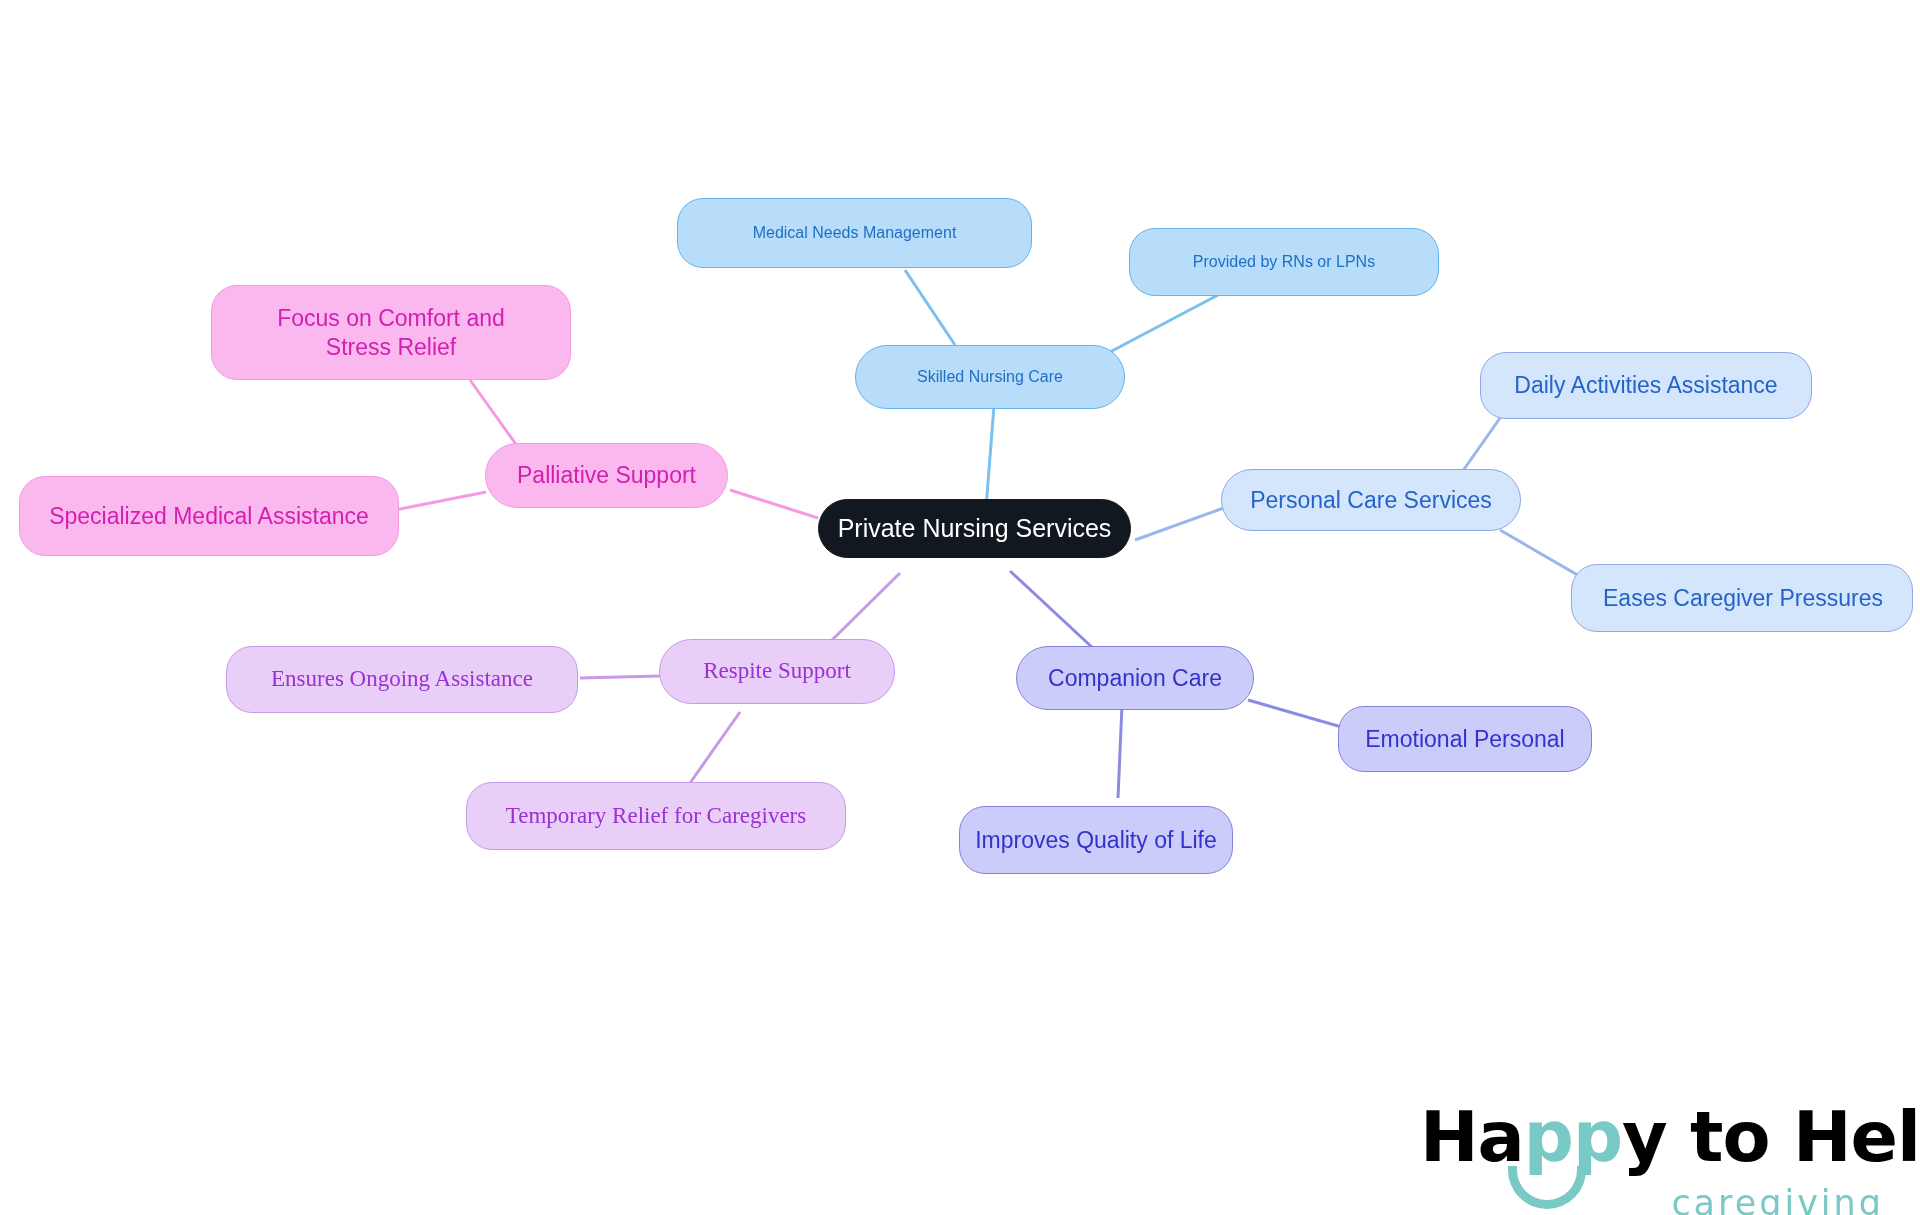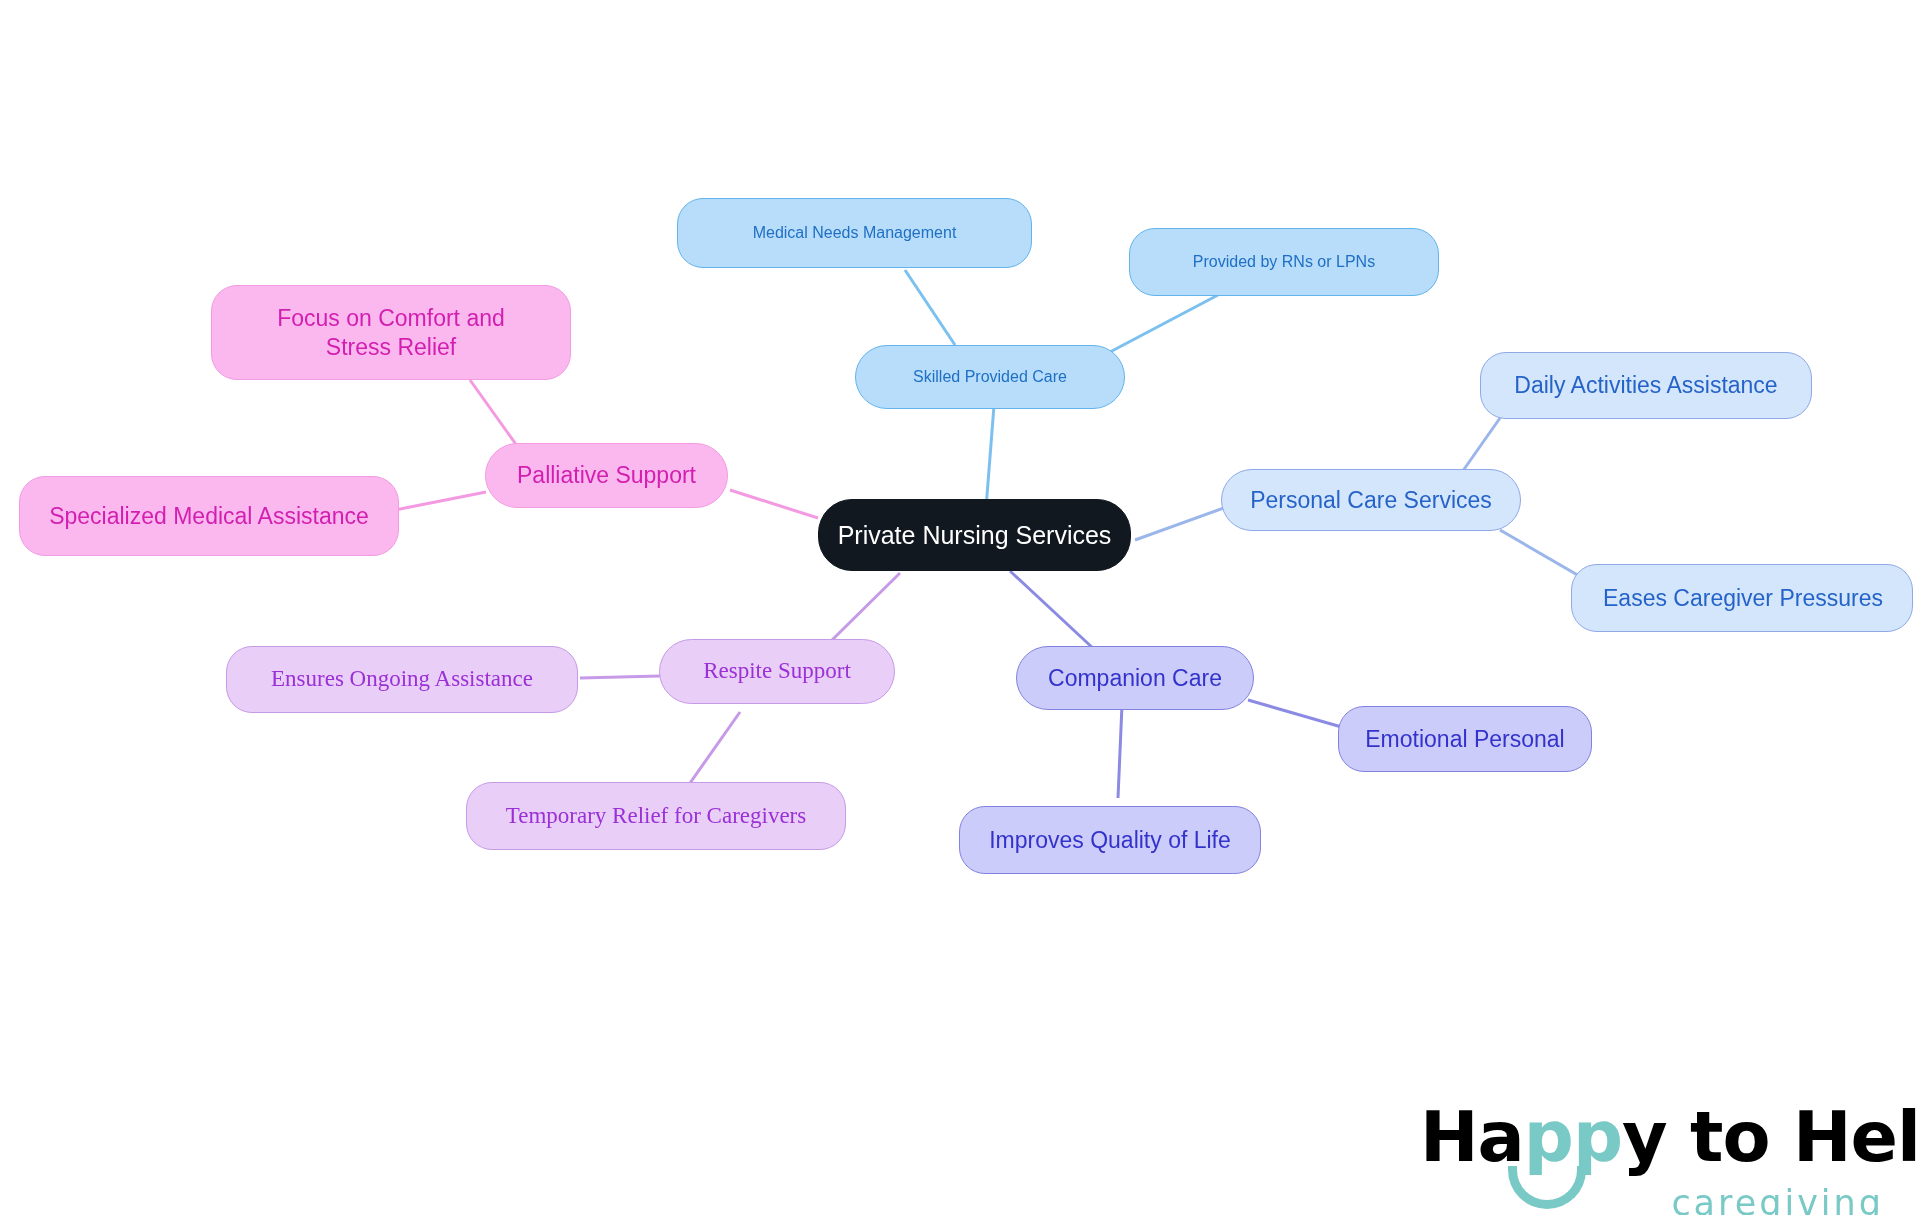--- a/index.html
+++ b/index.html
@@ -62,26 +62,26 @@
 
     <path d="M 900 573 L 830 642" stroke="#c79ae8" stroke-width="3" fill="none"></path>
     <path d="M 660 676 L 580 678" stroke="#c79ae8" stroke-width="3" fill="none"></path>
     <path d="M 740 712 L 683 793" stroke="#c79ae8" stroke-width="3" fill="none"></path>
 
     <path d="M 818 518 L 730 490" stroke="#f49ae2" stroke-width="3" fill="none"></path>
     <path d="M 520 450 L 470 380" stroke="#f49ae2" stroke-width="3" fill="none"></path>
     <path d="M 486 492 L 395 510" stroke="#f49ae2" stroke-width="3" fill="none"></path>
   </svg>
 
-  <div class="node root" style="left:818px;top:499px;width:313px;height:72px;">
+  <div class="node root" style="left:818px;top:499px;width:313px;height:59px;">
     <span>Private Nursing Services</span>
   </div>
 
   <div class="node n-blue" style="left:855px;top:345px;width:270px;height:64px;">
-    <span>Skilled Provided Care</span>
+    <span>Skilled Nursing Care</span>
   </div>
   <div class="node n-blue sq" style="left:677px;top:198px;width:355px;height:70px;">
     <span>Medical Needs Management</span>
   </div>
   <div class="node n-blue sq" style="left:1129px;top:228px;width:310px;height:68px;">
     <span>Provided by RNs or LPNs</span>
   </div>
 
   <div class="node n-paleblue" style="left:1221px;top:469px;width:300px;height:62px;">
     <span>Personal Care Services</span>
@@ -92,21 +92,21 @@
   <div class="node n-paleblue sq" style="left:1571px;top:564px;width:342px;height:68px;padding-left:16px;">
     <span>Eases Caregiver Pressures</span>
   </div>
 
   <div class="node n-peri" style="left:1016px;top:646px;width:238px;height:64px;">
     <span>Companion Care</span>
   </div>
   <div class="node n-peri sq" style="left:1338px;top:706px;width:254px;height:66px;">
     <span>Emotional Personal</span>
   </div>
-  <div class="node n-peri sq" style="left:959px;top:806px;width:302px;height:68px;">
+  <div class="node n-peri sq" style="left:959px;top:806px;width:274px;height:68px;">
     <span>Improves Quality of Life</span>
   </div>
 
   <div class="node n-violet" style="left:659px;top:639px;width:236px;height:65px;">
     <span>Respite Support</span>
   </div>
   <div class="node n-violet sq" style="left:226px;top:646px;width:352px;height:67px;">
     <span>Ensures Ongoing Assistance</span>
   </div>
   <div class="node n-violet sq" style="left:466px;top:782px;width:380px;height:68px;">

